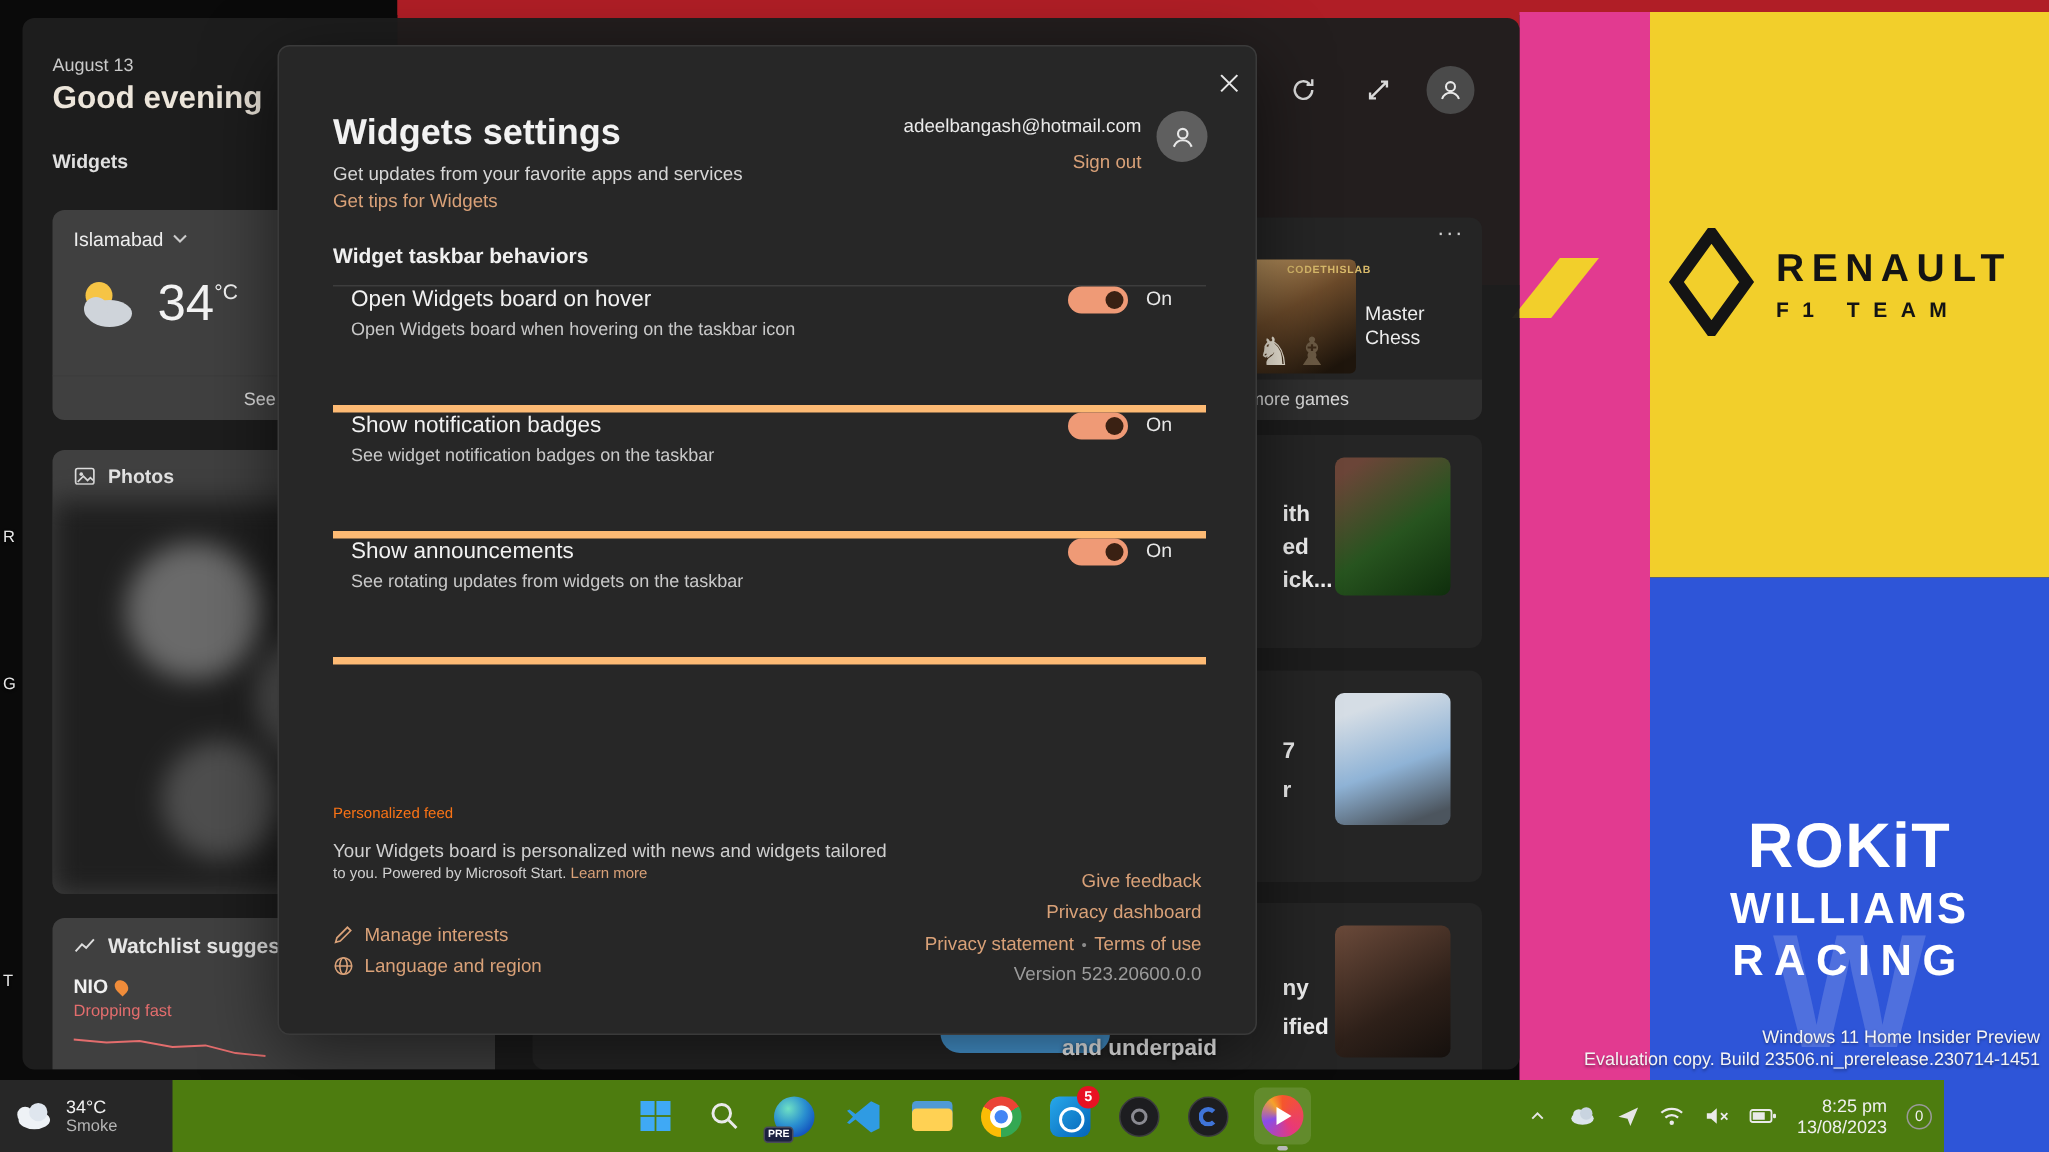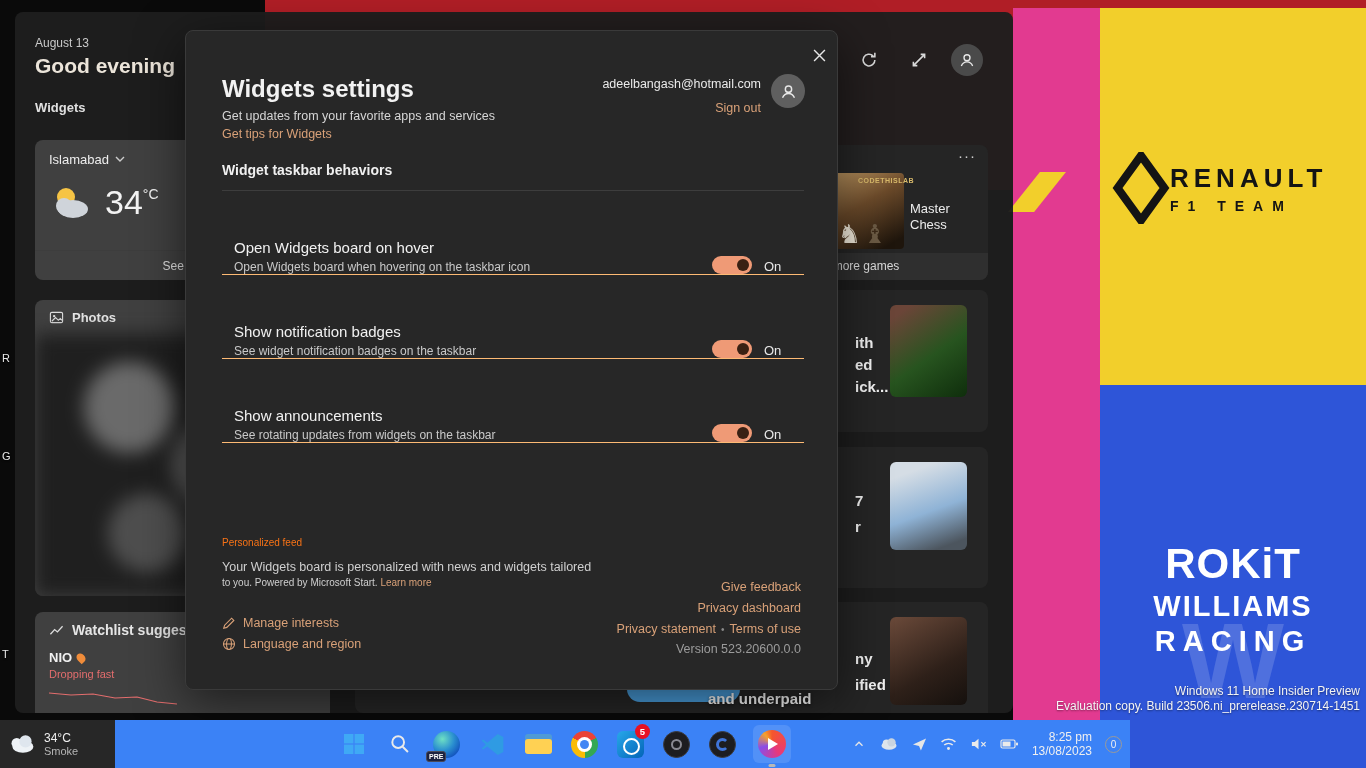--- a/index.html
+++ b/index.html
@@ -12,21 +12,21 @@
   
   .wall-red    { position:absolute; left:265px; top:0; width:1101px; height:10px; background:var(--wall-red,#b01e26); }
   .wall-red2   { position:absolute; left:265px; top:0; width:748px; height:190px; background:var(--wall-red,#b01e26); }
   .wall-pink   { position:absolute; left:1013px; top:8px; width:87px; height:760px; background:var(--wall-pink,#e23a90); }
   .wall-yellow { position:absolute; left:1100px; top:8px; width:266px; height:377px; background:var(--wall-yellow,#f2cf2b); }
   .wall-blue   { position:absolute; left:1100px; top:385px; width:266px; height:383px; background:var(--wall-blue,#2e55d8); }
   .swoosh      { position:absolute; left:1008px; top:172px; width:58px; height:40px; background:var(--wall-yellow,#f2cf2b);
                  clip-path:polygon(0 100%, 55% 0, 100% 0, 45% 100%); }
   .edge-label  { position:absolute; left:2px; color:#e8e8e8; font-size:11px; text-shadow:0 1px 2px #000; }
 
-  .renault { position:absolute; left:1112px; top:152px; width:246px; display:flex; align-items:center; }
+  .renault { position:absolute; left:1112px; top:152px; width:246px; display:flex; align-items:center; gap:14px; }
   .renault .r-text { text-align:left; color:#141414; }
   .r-brand { font-size:26px; font-weight:700; letter-spacing:5px; }
   .r-sub   { font-size:14px; font-weight:700; letter-spacing:9px; margin-top:4px; }
 
   .williams { position:absolute; left:1100px; top:540px; width:266px; text-align:center; color:#fff; }
   .w-l1 { font-size:42px; font-weight:700; letter-spacing:1px; }
   .w-l2 { font-size:29px; font-weight:700; letter-spacing:2px; margin-top:2px; }
   .w-l3 { font-size:29px; font-weight:700; letter-spacing:7px; margin-top:2px; }
   .w-mark { position:absolute; left:1100px; top:598px; width:266px; text-align:center;
             font-size:108px; font-weight:700; color:rgba(255,255,255,0.16); }
@@ -110,21 +110,21 @@
                display:flex; align-items:center; justify-content:center; cursor:pointer; }
   .dlg-title { position:absolute; left:36px; top:44px; font-size:24px; font-weight:600; color:#f2f2f2; }
   .dlg-sub { position:absolute; left:36px; top:78px; font-size:12.5px; color:#d6d6d6; }
   .dlg-tips { position:absolute; left:36px; top:96px; font-size:12.5px; color:var(--accent,#d9a178); cursor:pointer; }
   .dlg-email { position:absolute; right:76px; top:46px; font-size:12.5px; color:#eaeaea; }
   .dlg-signout { position:absolute; right:76px; top:70px; font-size:12.5px; color:var(--accent,#d9a178); cursor:pointer; }
   .dlg-avatar { position:absolute; left:585px; top:43px; width:34px; height:34px; border-radius:50%;
                 background:#5f5f5f; display:flex; align-items:center; justify-content:center; cursor:pointer; }
   .dlg-behave-h { position:absolute; left:36px; top:131px; font-size:14px; font-weight:600; color:#f0f0f0; }
   .rows { position:absolute; left:36px; top:159px; width:582px; border-top:1px solid #3d3d3d; }
-  .t-row { height:84px; border-bottom:1px solid #fdba74; display:flex; align-items:flex-end; padding:0 20px 0 12px; }
+  .t-row { height:84px; border-bottom:5px solid #fdba74; display:flex; align-items:flex-start; padding:0 20px 0 12px; }
   .t-text { flex:1; display:flex; flex-direction:column; gap:4px; }
   .t-title { font-size:15px; color:#f1f1f1; }
   .t-desc { font-size:12px; color:#c9c9c9; }
   .toggle { width:40px; height:18px; border-radius:10px; background:var(--toggle,#ef9a76); position:relative; cursor:pointer; flex:none; }
   .toggle .knob { position:absolute; right:3px; top:3px; width:12px; height:12px; border-radius:50%;
                   background:var(--toggle-knob,#3a2113); }
   .t-state { font-size:13px; color:#e8e8e8; margin-left:12px; width:20px; }
   .dlg-pf-h { position:absolute; left:36px; top:506px; font-size:10px; font-weight:400; color:#f97316; }
   .dlg-pf-1 { position:absolute; left:36px; top:529px; font-size:12.5px; color:#cfcfcf; }
   .dlg-pf-2 { position:absolute; left:36px; top:546px; font-size:10px; color:#cfcfcf; }
@@ -132,21 +132,21 @@
   .dlg-link-row { position:absolute; display:flex; align-items:center; gap:7px; font-size:12.5px;
                   color:var(--accent,#d9a178); cursor:pointer; }
   .lr1 { left:36px; top:585px; } .lr2 { left:36px; top:606px; }
   .dlg-right { position:absolute; right:36px; text-align:right; font-size:12.5px; }
   .rl { color:var(--accent,#d9a178); cursor:pointer; }
   .r1 { top:549px; } .r2 { top:570px; } .r3 { top:591px; }
   .r4 { top:611px; color:#9b9b9b; cursor:default; }
   .dot-sep { color:#8a8a8a; margin:0 5px; font-size:10px; }
 
   
-  .taskbar { position:absolute; left:0; top:720px; width:1130px; height:48px; background:#3b82f6; z-index:10;padding-left:40px; }
+  .taskbar { position:absolute; left:0; top:720px; width:1296px; height:48px; background:#4d7c0f; z-index:10;padding-left:40px; }
   .tb-weather { position:absolute; left:0; top:0; width:115px; height:48px; background:#272727;
                 display:flex; align-items:center; cursor:pointer; }
   .tbw-texts { margin-left:8px; }
   .tbw-temp { font-size:12px; color:#f0f0f0; }
   .tbw-cond { font-size:11px; color:#b5b5b5; }
   .tb-center { position:absolute; left:50%; top:0; transform:translateX(-50%); height:48px;
                display:flex; align-items:center; gap:16px; }
   .tb-ico { width:30px; height:30px; display:flex; align-items:center; justify-content:center;
             position:relative; cursor:pointer; }
   .tb-ico.active { background:rgba(255,255,255,.12); border-radius:6px; width:38px; height:38px; }

